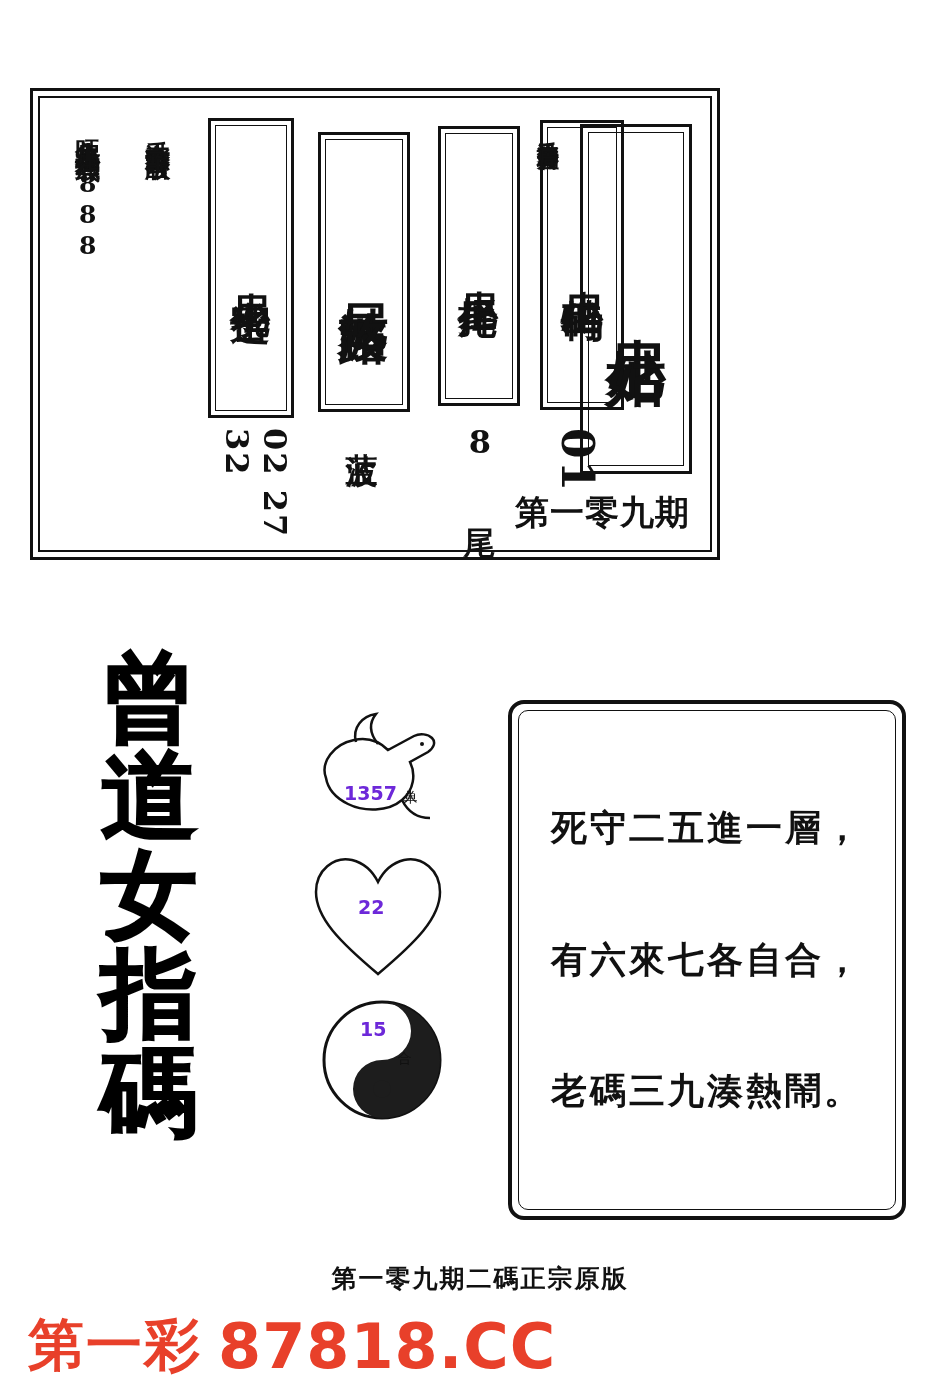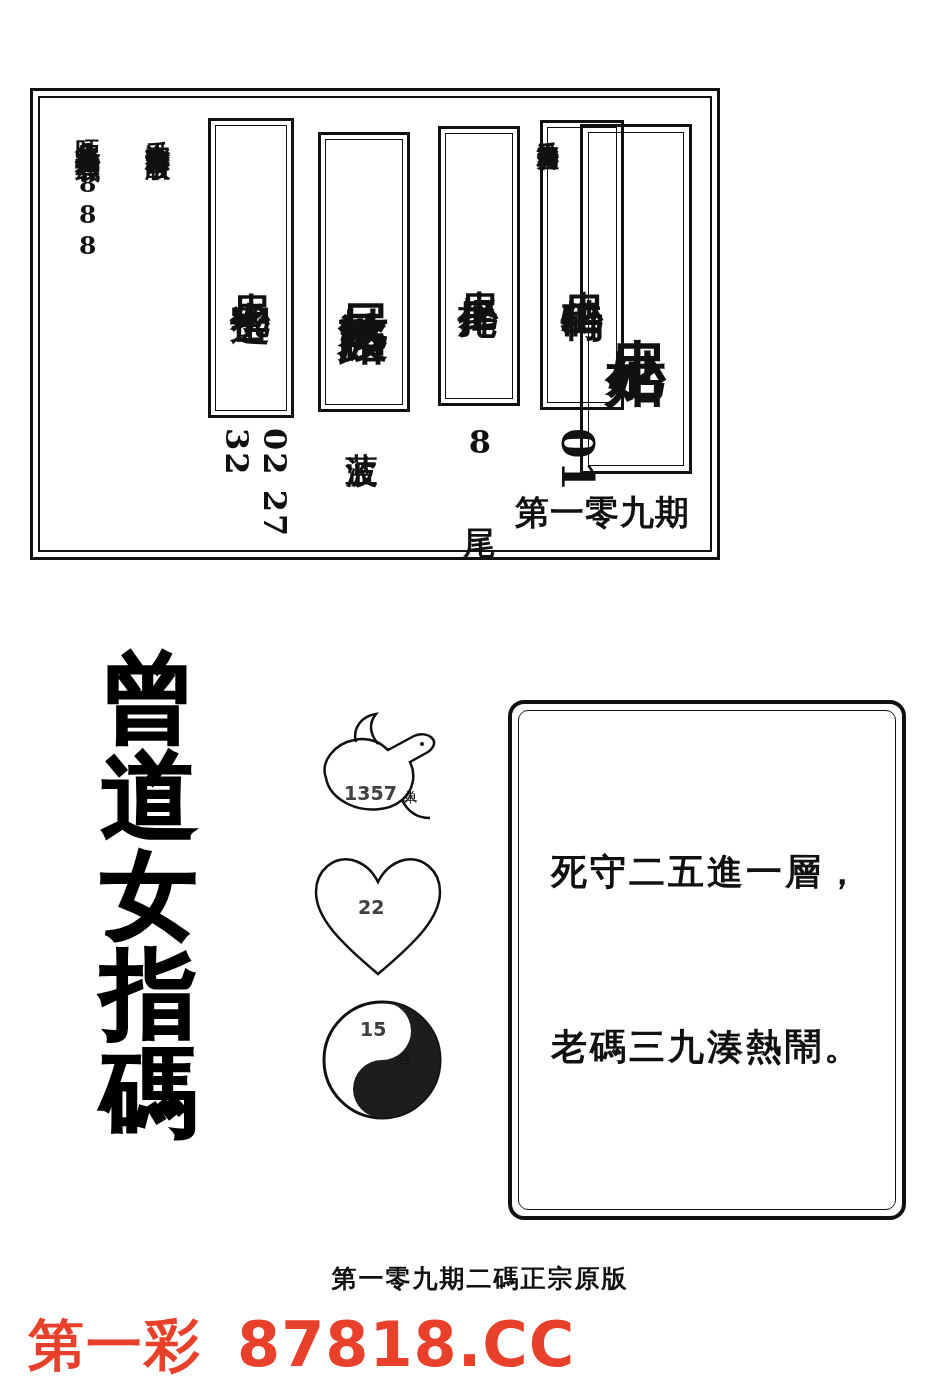--- a/index.html
+++ b/index.html
@@ -176,21 +176,21 @@
     left: 290px;
     top: 700px;
     width: 180px;
     height: 420px;
   }
   .sym-num {
     position: absolute;
     font-family: "DejaVu Sans", sans-serif;
     font-size: 19px;
     font-weight: bold;
-    color: #404040;
+    color: #6d28d9;
   }
   .sym-small {
     position: absolute;
     font-family: "DejaVu Serif", serif;
     font-size: 14px;
     color: #111;
     writing-mode: vertical-rl;
     text-orientation: upright;
   }
 
@@ -237,36 +237,36 @@
     font-size: 25px;
     font-weight: bold;
     letter-spacing: 2px;
     margin-left: 16px;
   }
   .footer-brand {
     position: absolute;
     left: 28px;
     top: 1308px;
     display: flex;
-    gap: 10px;
+    align-items: center;
+    gap: 16px;
   }
   .fb-cn {
     font-family: "DejaVu Serif", serif;
     font-size: 56px;
     font-weight: bold;
     color: #e8402a;
     letter-spacing: 2px;
   }
   .fb-url {
     font-family: "DejaVu Sans", sans-serif;
     font-size: 62px;
     font-weight: bold;
     color: #e8402a;
     letter-spacing: 1px;
-    margin-left: 25px;
   }
 </style>
 </head>
 <body>
 
 <div class="top-poster">
   <div class="top-poster-inner">
 
     <div class="hotline vtext">旺角小尼姑查询热线1888</div>
     <div class="issuer vtext">香港六合彩公司出版</div>
@@ -341,20 +341,21 @@
     <circle cx="70" cy="41" r="9" fill="#ffffff"></circle>
     <circle cx="70" cy="99" r="9" fill="#1d1d1d"></circle>
   </svg>
   <div class="sym-num" style="left:70px; top:318px;">15</div>
   <div class="sym-small" style="left:106px; top:340px; height:22px;">合</div>
 </div>
 
 <div class="verse-box">
   <div class="verse-inner">
     <div class="verse-line">死守二五進一層，</div>
+    <div class="verse-line">有六來七各自合，</div>
     <div class="verse-line">老碼三九湊熱鬧。</div>
   </div>
 </div>
 
 <div class="footer-caption">第一零九期二碼正宗原版</div>
 
 <div class="footer-brand">
   <span class="fb-cn">第一彩</span>
   <span class="fb-url">87818.CC</span>
 </div>

